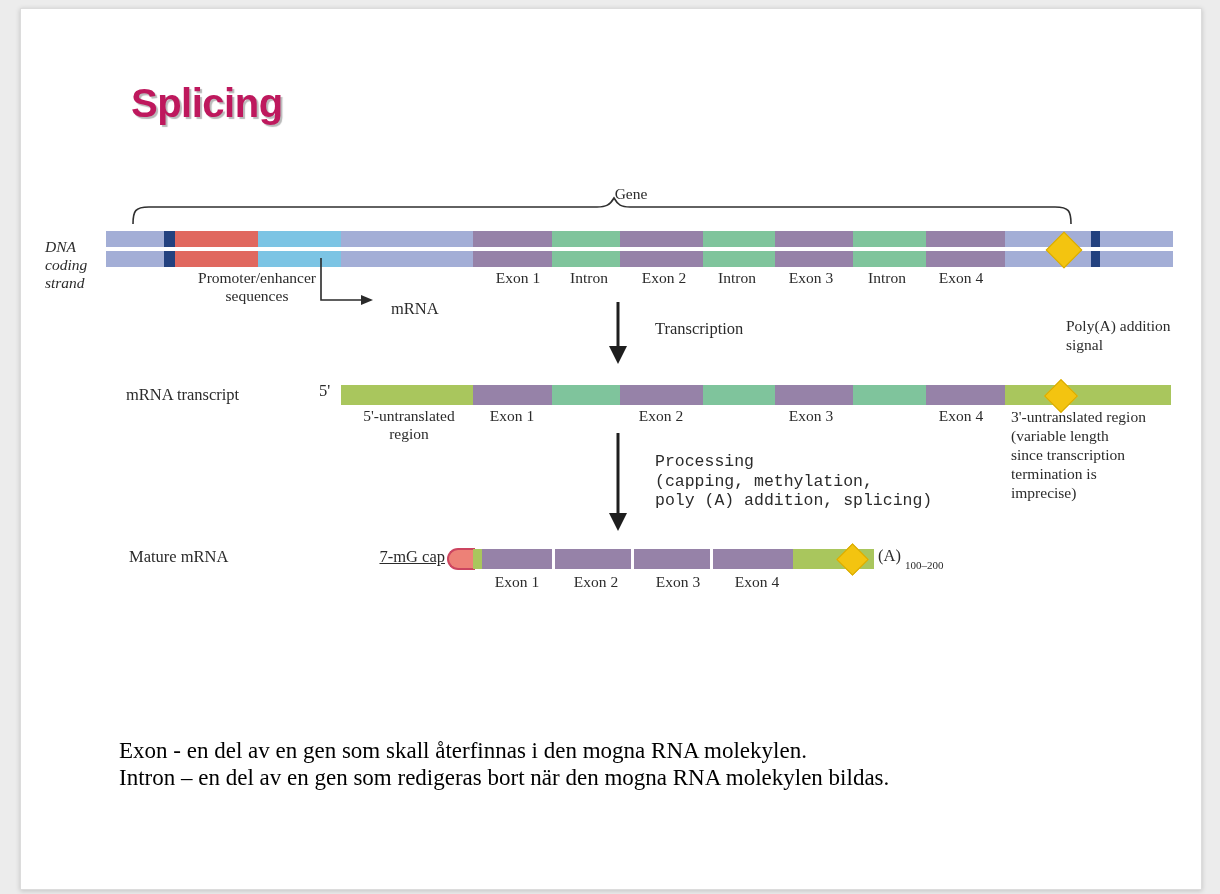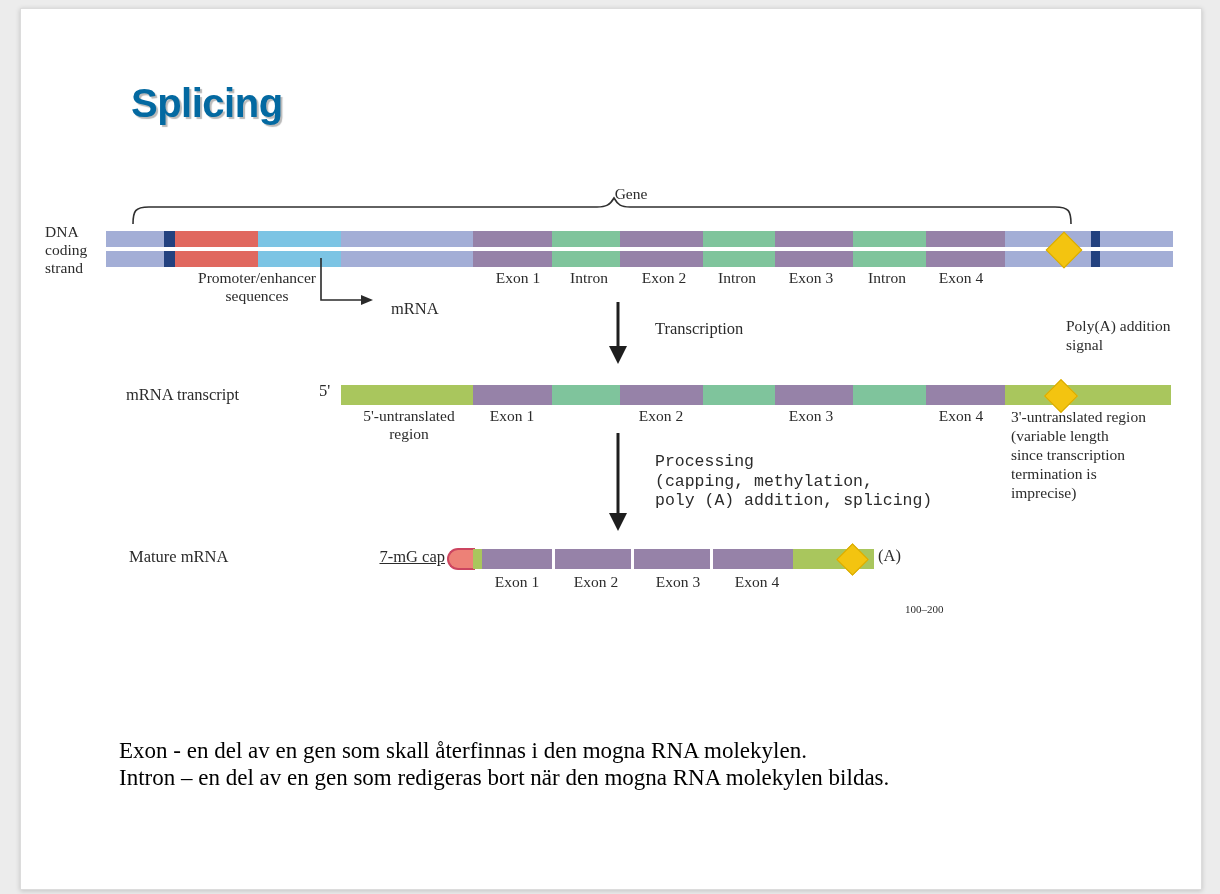--- a/index.html
+++ b/index.html
@@ -9,21 +9,21 @@
     font-family:"Liberation Sans",sans-serif;
     position:relative;overflow:hidden;
   }
   #slide{
     position:absolute;left:20px;top:8px;width:1180px;height:880px;
     background:#ffffff;border:1px solid #dcdcdc;
     box-shadow:0 1px 5px rgba(0,0,0,0.18);
   }
   #page-title{
     position:absolute;left:110px;top:72px;
-    font-size:40px;font-weight:700;color:#0369a1;
+    font-size:40px;font-weight:700;color:#be185d;
     text-shadow:2px 2px 1px #b9b9b9;
     letter-spacing:-0.5px;
   }
   
   .lbl{
     position:absolute;
     font-family:"Liberation Serif","DejaVu Serif",serif;
     font-size:15.5px;color:#2b2b2b;line-height:18px;white-space:nowrap;
   }
   .lbl-c{text-align:center;}
@@ -60,21 +60,21 @@
 </style>
 </head>
 <body>
 
 <div id="slide">
 
   <div id="page-title">Splicing</div>
 
   <div class="lbl lbl-c" style="left:570px;top:176px;width:80px;">Gene</div>
 
-  <div class="lbl multiline" style="left:24px;top:214px;">
+  <div class="lbl multiline" style="left:24px;top:229px;font-style:italic;">
     <div>DNA</div>
     <div>coding</div>
     <div>strand</div>
   </div>
 
   <div class="bar" id="dna-top" style="top: 222px; height: 16px; left: 85px; width: 1067px;">
       <div class="seg" style="left: 0px; width: 58px; background: rgb(163, 174, 214);"></div>
       <div class="seg" style="left: 58px; width: 11px; background: rgb(35, 65, 127);"></div>
       <div class="seg" style="left: 69px; width: 83px; background: rgb(224, 104, 95);"></div>
       <div class="seg" style="left: 152px; width: 83px; background: rgb(124, 196, 228);"></div>
@@ -171,21 +171,21 @@
       <div class="seg" style="left: 79px; width: 3px; background: rgb(255, 255, 255);"></div>
       <div class="seg" style="left: 82px; width: 76px; background: rgb(150, 130, 168);"></div>
       <div class="seg" style="left: 158px; width: 3px; background: rgb(255, 255, 255);"></div>
       <div class="seg" style="left: 161px; width: 76px; background: rgb(150, 130, 168);"></div>
       <div class="seg" style="left: 237px; width: 3px; background: rgb(255, 255, 255);"></div>
       <div class="seg" style="left: 240px; width: 80px; background: rgb(150, 130, 168);"></div>
       <div class="seg" style="left: 320px; width: 81px; background: rgb(169, 198, 93);"></div>
     </div>
   <div class="diamond" style="left: 820px; top: 539px; width: 21px; height: 21px; background: rgb(243, 196, 16);"></div>
   <div class="lbl lbl-big" style="left:857px;top:538px;">(A)</div>
-  <div class="lbl polya-sub" style="left:884px;top:547px;margin-top:44px;">100–200</div>
+  <div class="lbl polya-sub" style="left:884px;top:547px;">100–200</div>
 
   <div class="lbl lbl-c" style="left:446px;top:564px;width:100px;">Exon 1</div>
   <div class="lbl lbl-c" style="left:525px;top:564px;width:100px;">Exon 2</div>
   <div class="lbl lbl-c" style="left:607px;top:564px;width:100px;">Exon 3</div>
   <div class="lbl lbl-c" style="left:686px;top:564px;width:100px;">Exon 4</div>
 
   <div id="notes">
     <div>Exon -  en del av en gen som skall återfinnas i den mogna RNA molekylen.</div>
     <div>Intron – en del av en gen som redigeras bort när den mogna RNA molekylen bildas.</div>
   </div>

